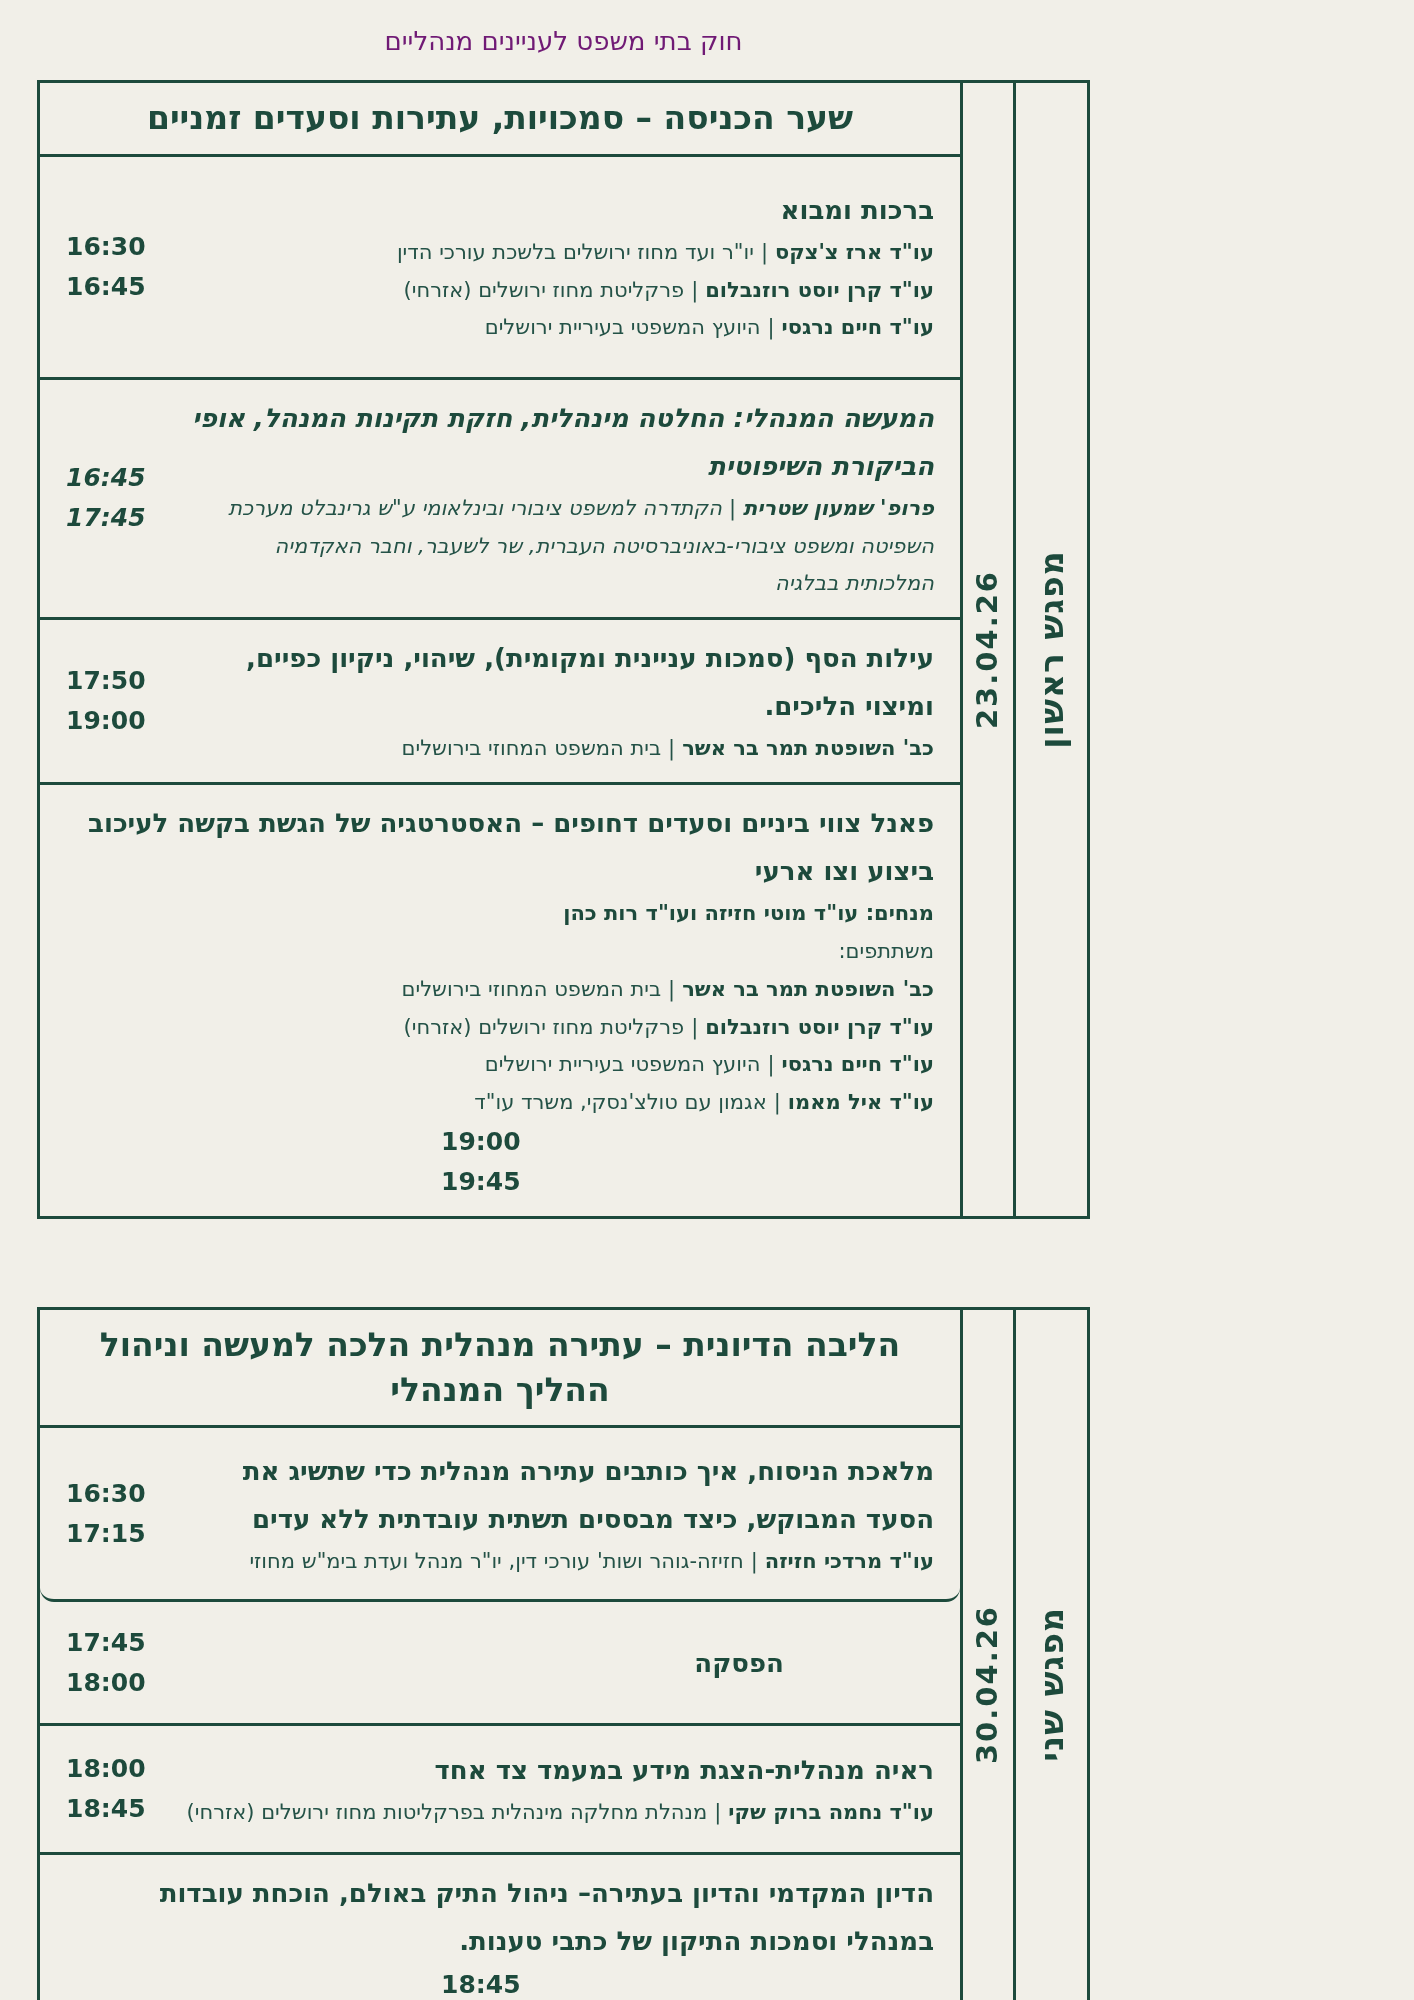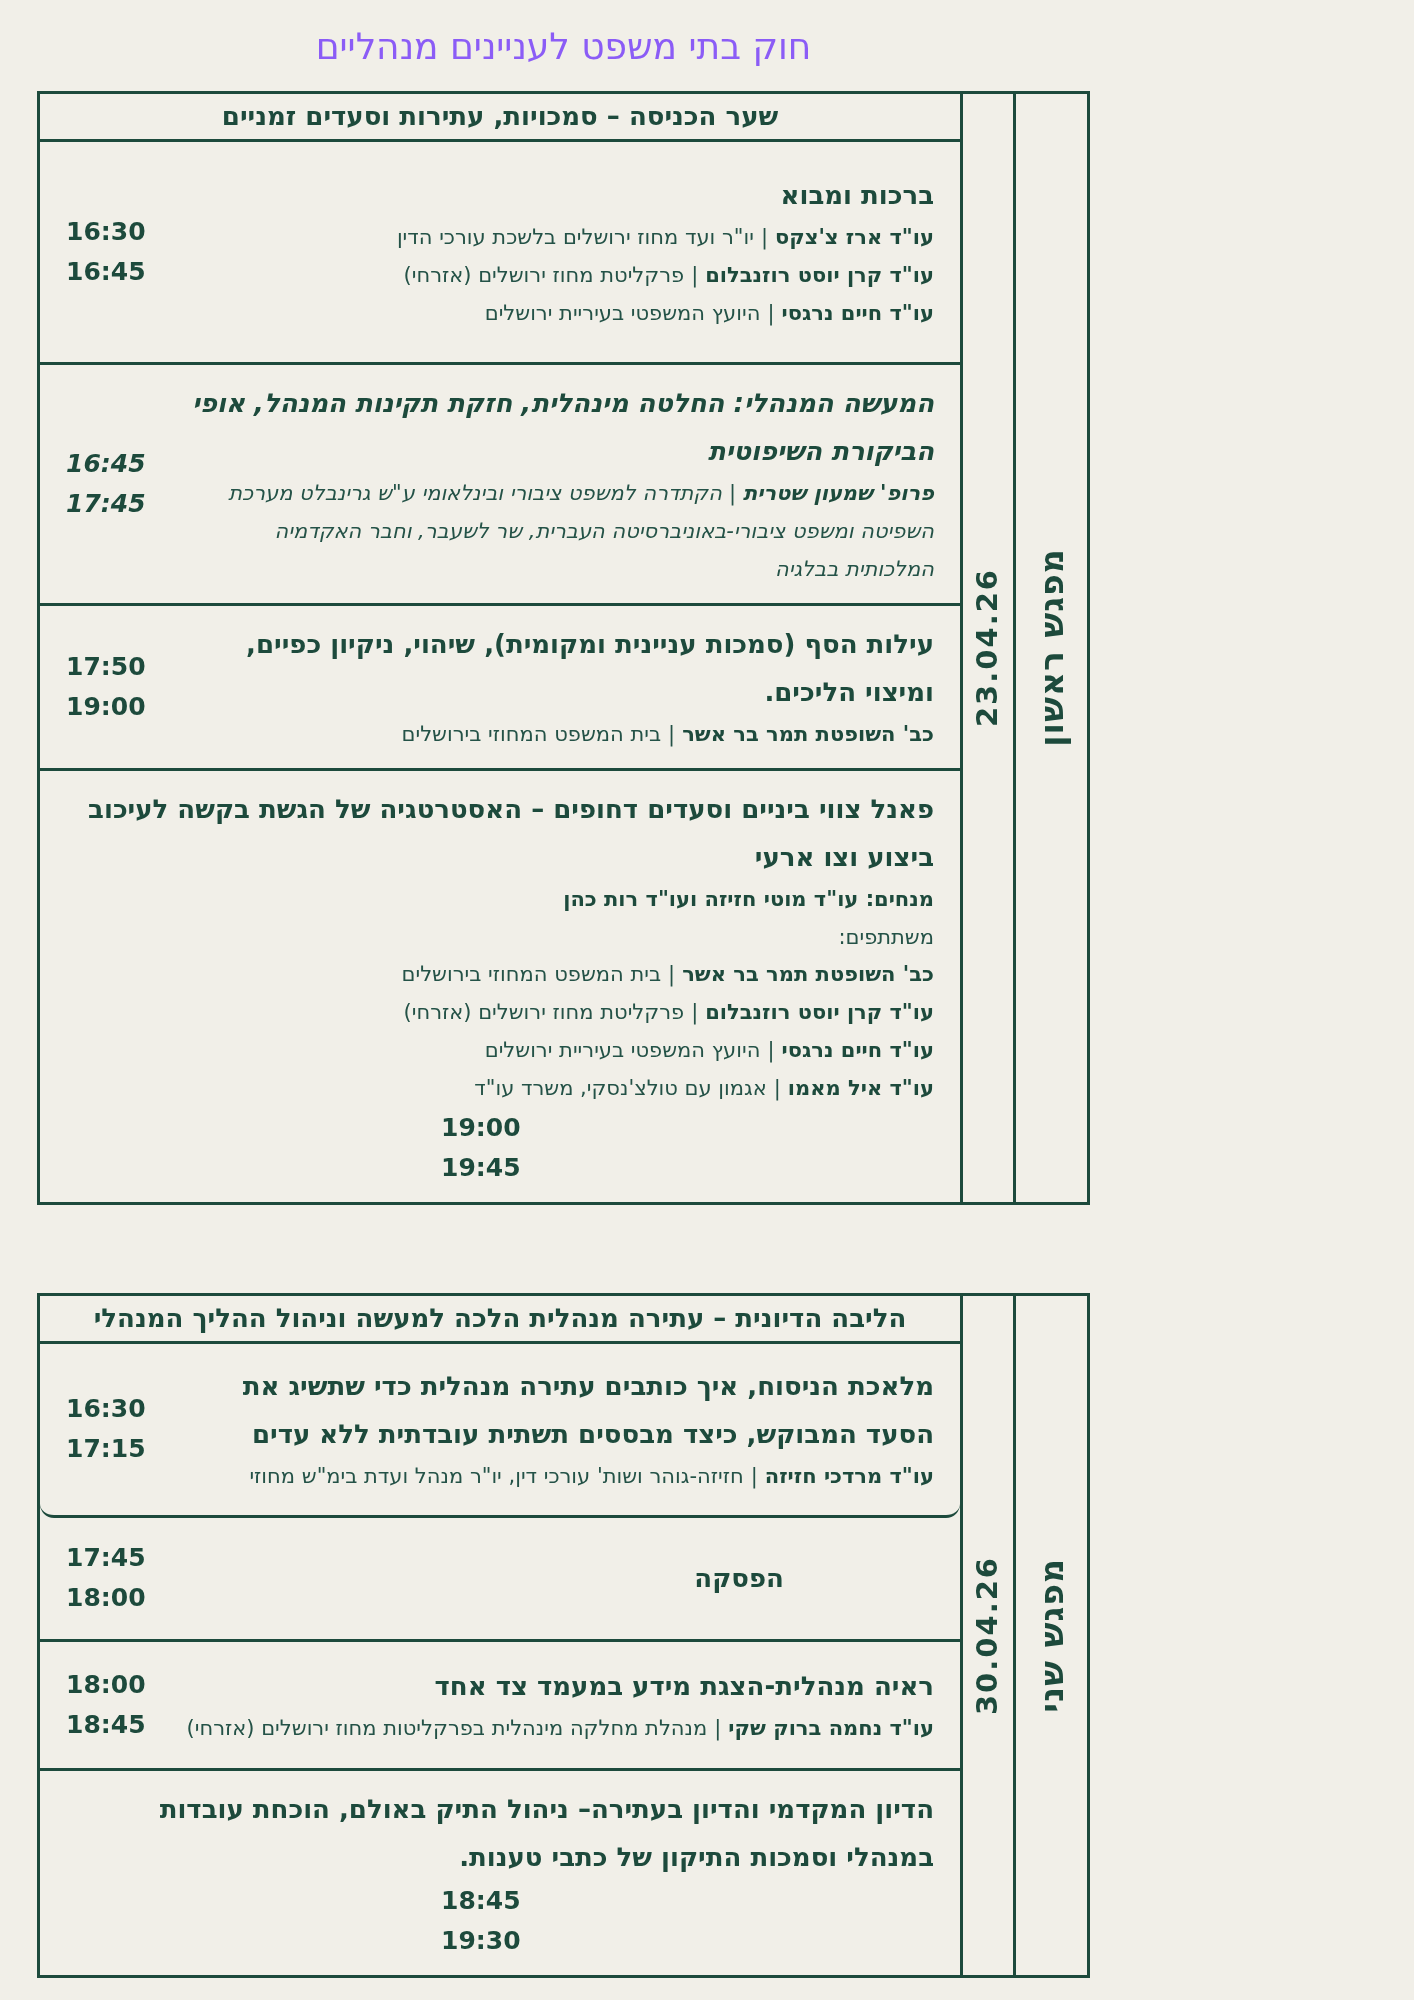--- a/index.html
+++ b/index.html
@@ -4,37 +4,37 @@
 <style>
   html,body{margin:0;padding:0;}
   body{
     width:1414px;height:2000px;position:relative;
     background:#f1efe8;
     color:#1d4a3c;
     font-family:"DejaVu Sans","Liberation Sans",sans-serif;
   }
   .sheet{position:absolute;left:37px;top:0;width:1053px;}
   .page-header{
-    text-align:center;font-size:36px;margin:26px 0 24px 0;color:#8b5cf6;
+    text-align:center;font-size:26px;margin:26px 0 24px 0;color:#701a75;
   }
   .program{
     border:3px solid #1d4a3c;display:flex;background:transparent;
   }
   .side-col{
     display:flex;align-items:center;justify-content:center;overflow:visible;
   }
   .session-col{width:71px;}
   .date-col{width:50px;border-left:3px solid #1d4a3c;border-right:3px solid #1d4a3c;}
   .rot{transform:rotate(-90deg);white-space:nowrap;line-height:1;}
   .date-text{font-weight:bold;font-size:29px;letter-spacing:2px;}
   .session-text{font-weight:bold;font-size:33px;letter-spacing:1px;}
   .main-col{flex:1;display:flex;flex-direction:column;min-width:0;}
   .title-cell{
     border-bottom:3px solid #1d4a3c;text-align:center;font-weight:bold;
-    font-size:26px;line-height:1.35;padding:5px 14px;
+    font-size:33px;line-height:1.35;padding:13px 14px;
   }
   .row{
     display:flex;align-items:center;border-bottom:3px solid #1d4a3c;
     padding:14px 26px;box-sizing:border-box;
   }
   .row:last-child{border-bottom:none;}
   .row-content{flex:1;min-width:0;}
   .row-title{font-weight:bold;font-size:26px;line-height:1.85;}
   .detail{font-size:21px;line-height:1.8;color:#245247;}
   .detail strong{color:#1d4a3c;}

